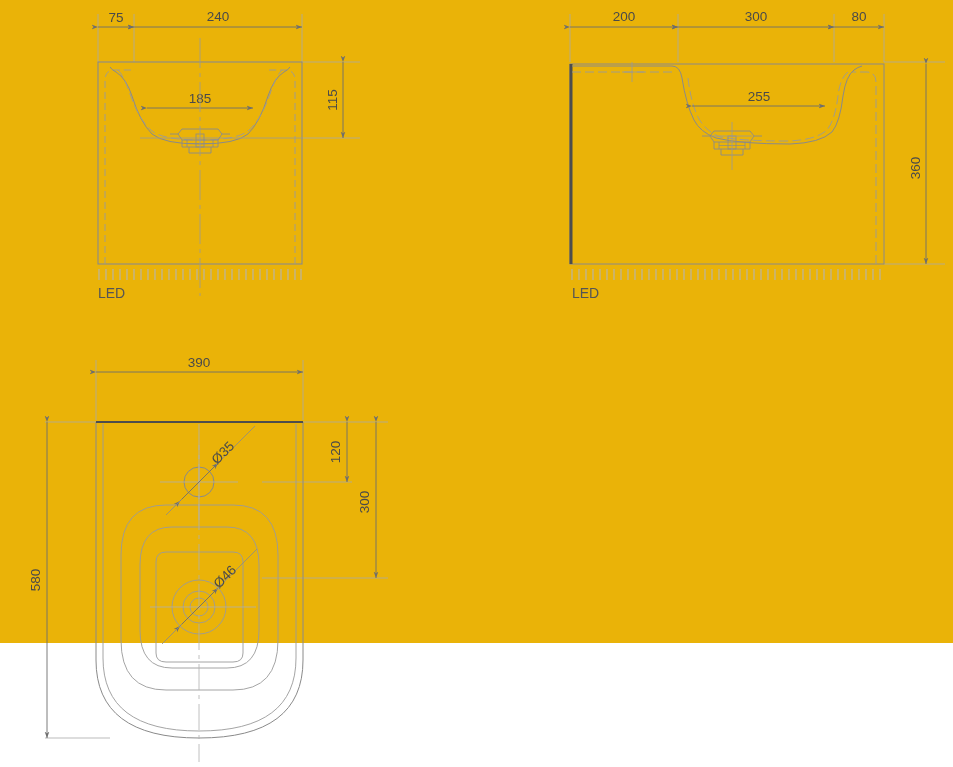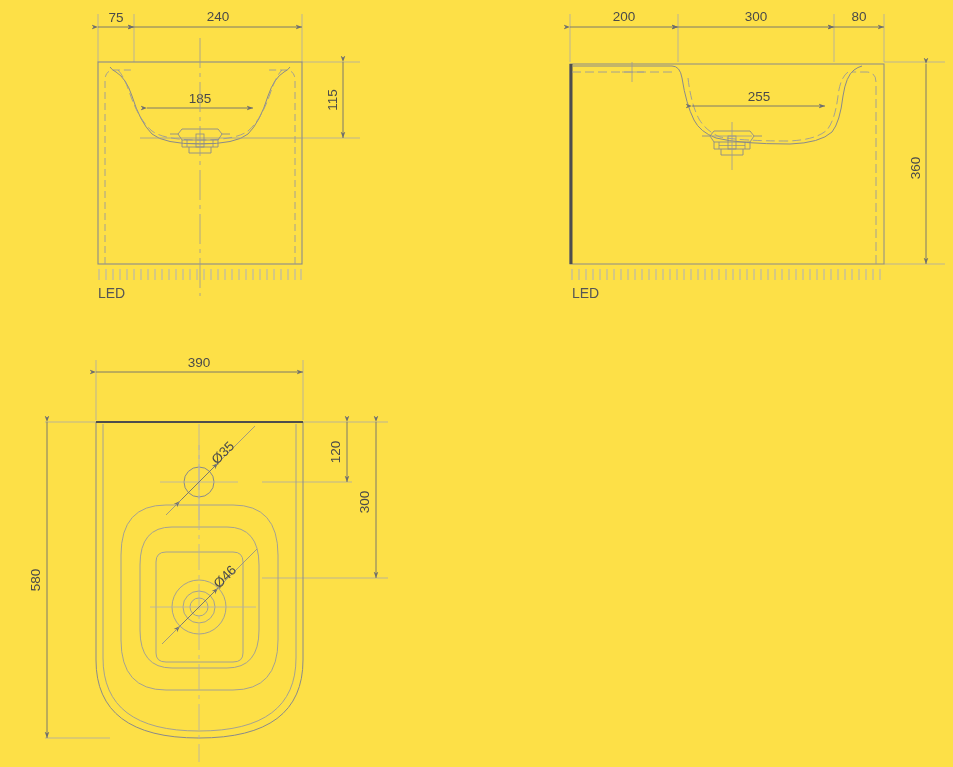--- a/index.html
+++ b/index.html
@@ -1,17 +1,17 @@
 <!DOCTYPE html>
 <html><head>
 <meta charset="utf-8">
 <style>
   html,body{margin:0;padding:0;background:#ffffff;}
   body{width:953px;height:767px;font-family:"Liberation Sans",sans-serif;overflow:hidden;}
-  #sheet{position:relative;width:953px;height:767px;background:#fde047;}
+  #sheet{position:relative;width:953px;height:643px;background:#eab308;}
   svg{display:block;}
   .dimtxt{font-family:"Liberation Sans",sans-serif;font-size:13.5px;fill:#4a4a4a;}
   .ledtxt{font-family:"Liberation Sans",sans-serif;font-size:14px;fill:#555;}
 </style>
 </head>
 <body>
 
 <div id="sheet">
 <svg width="953" height="767" viewBox="0 0 953 767">
   <defs>

